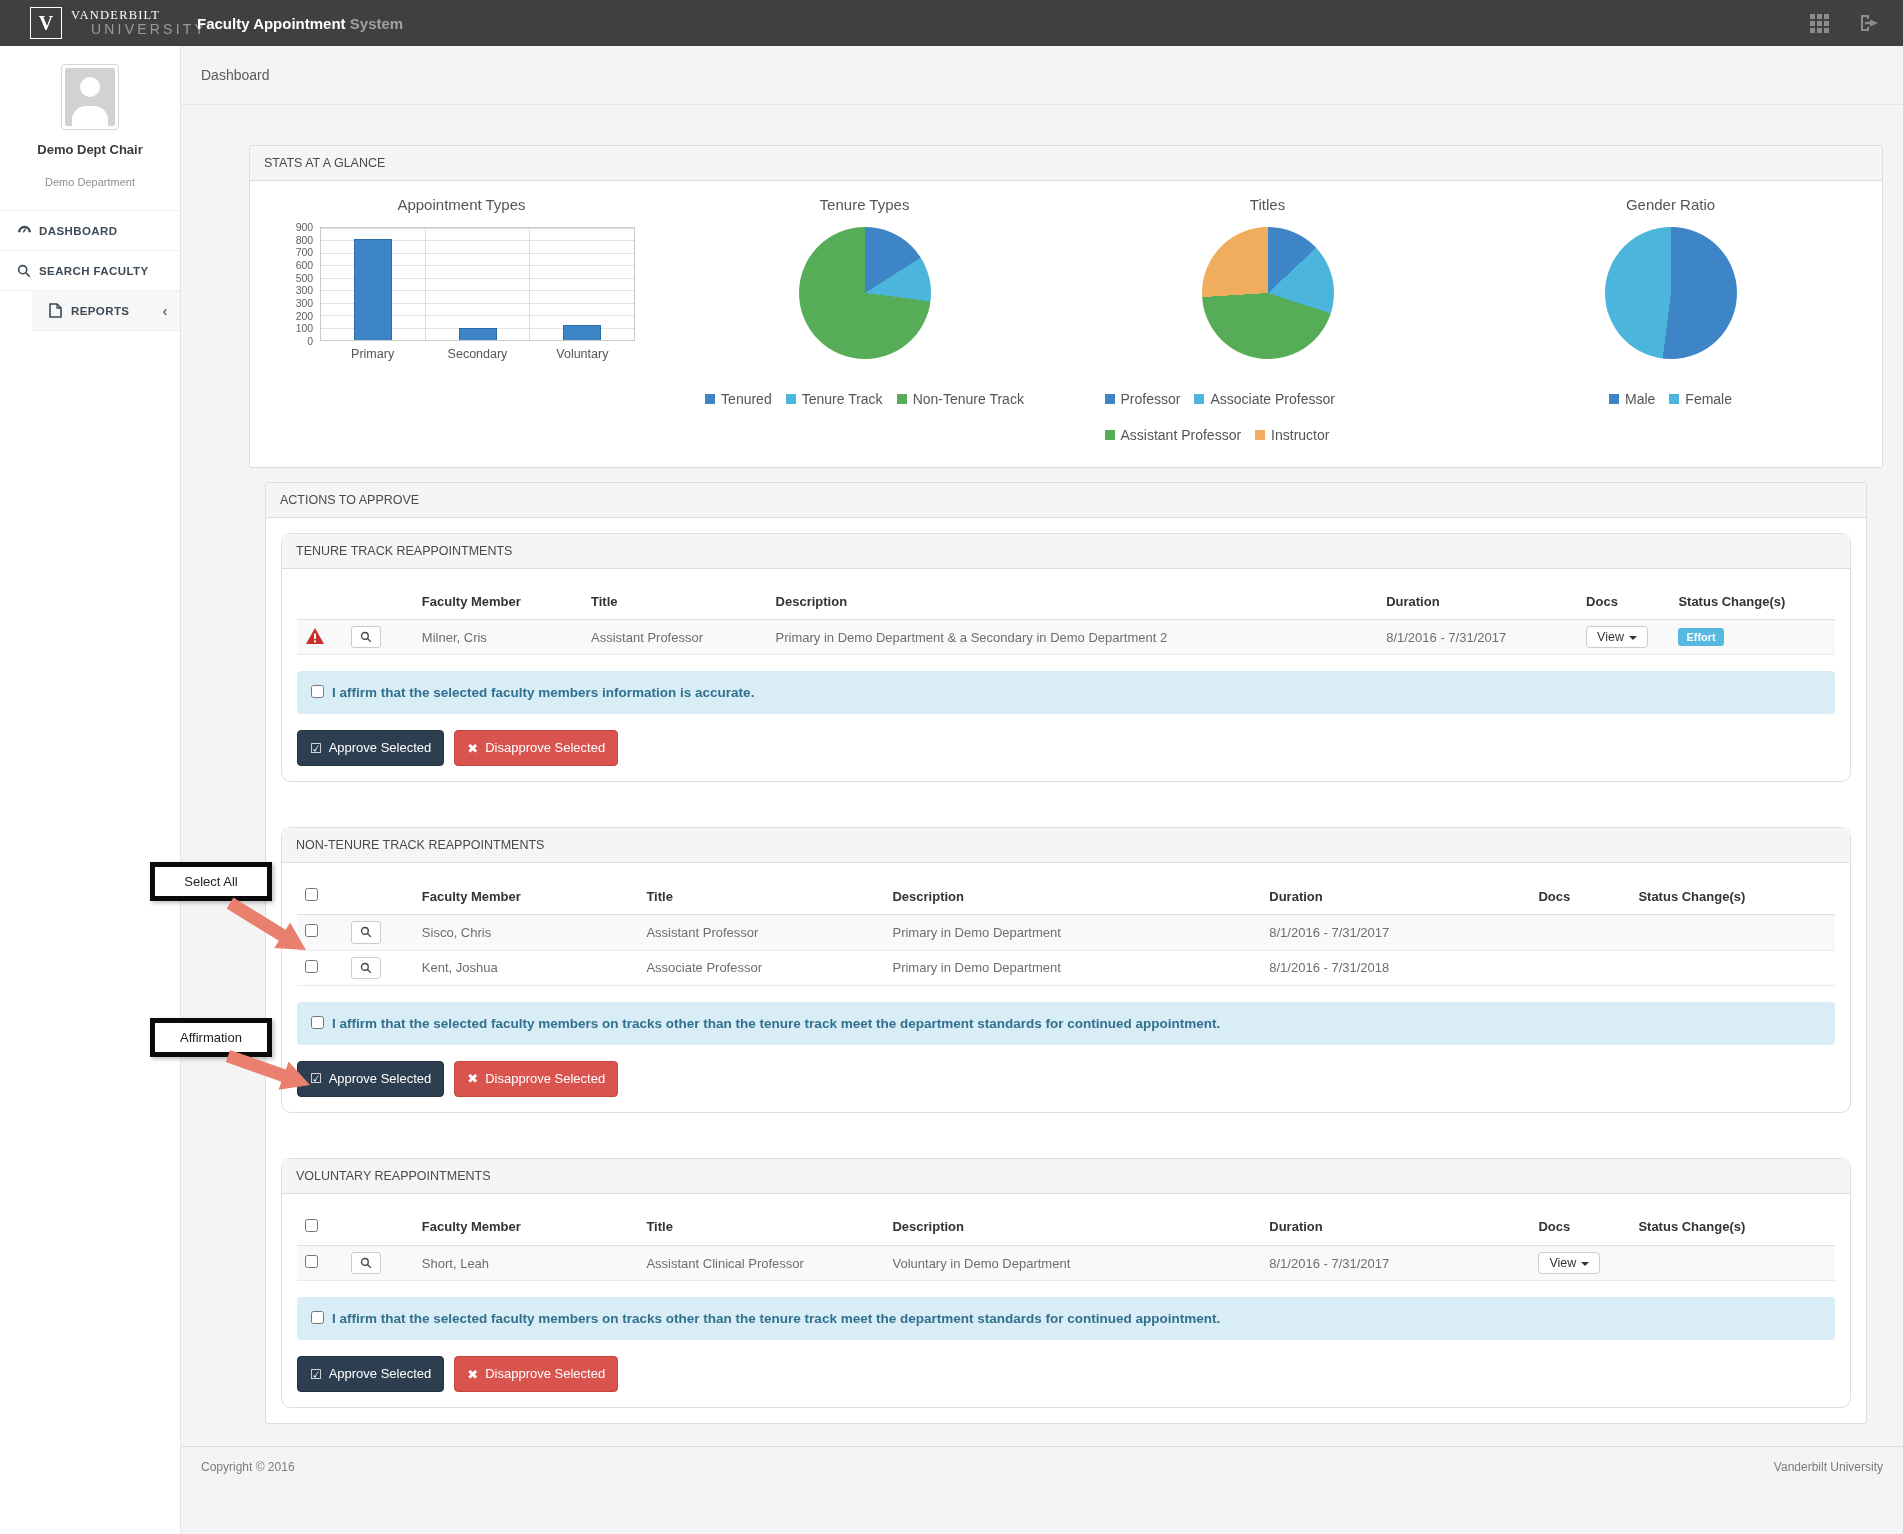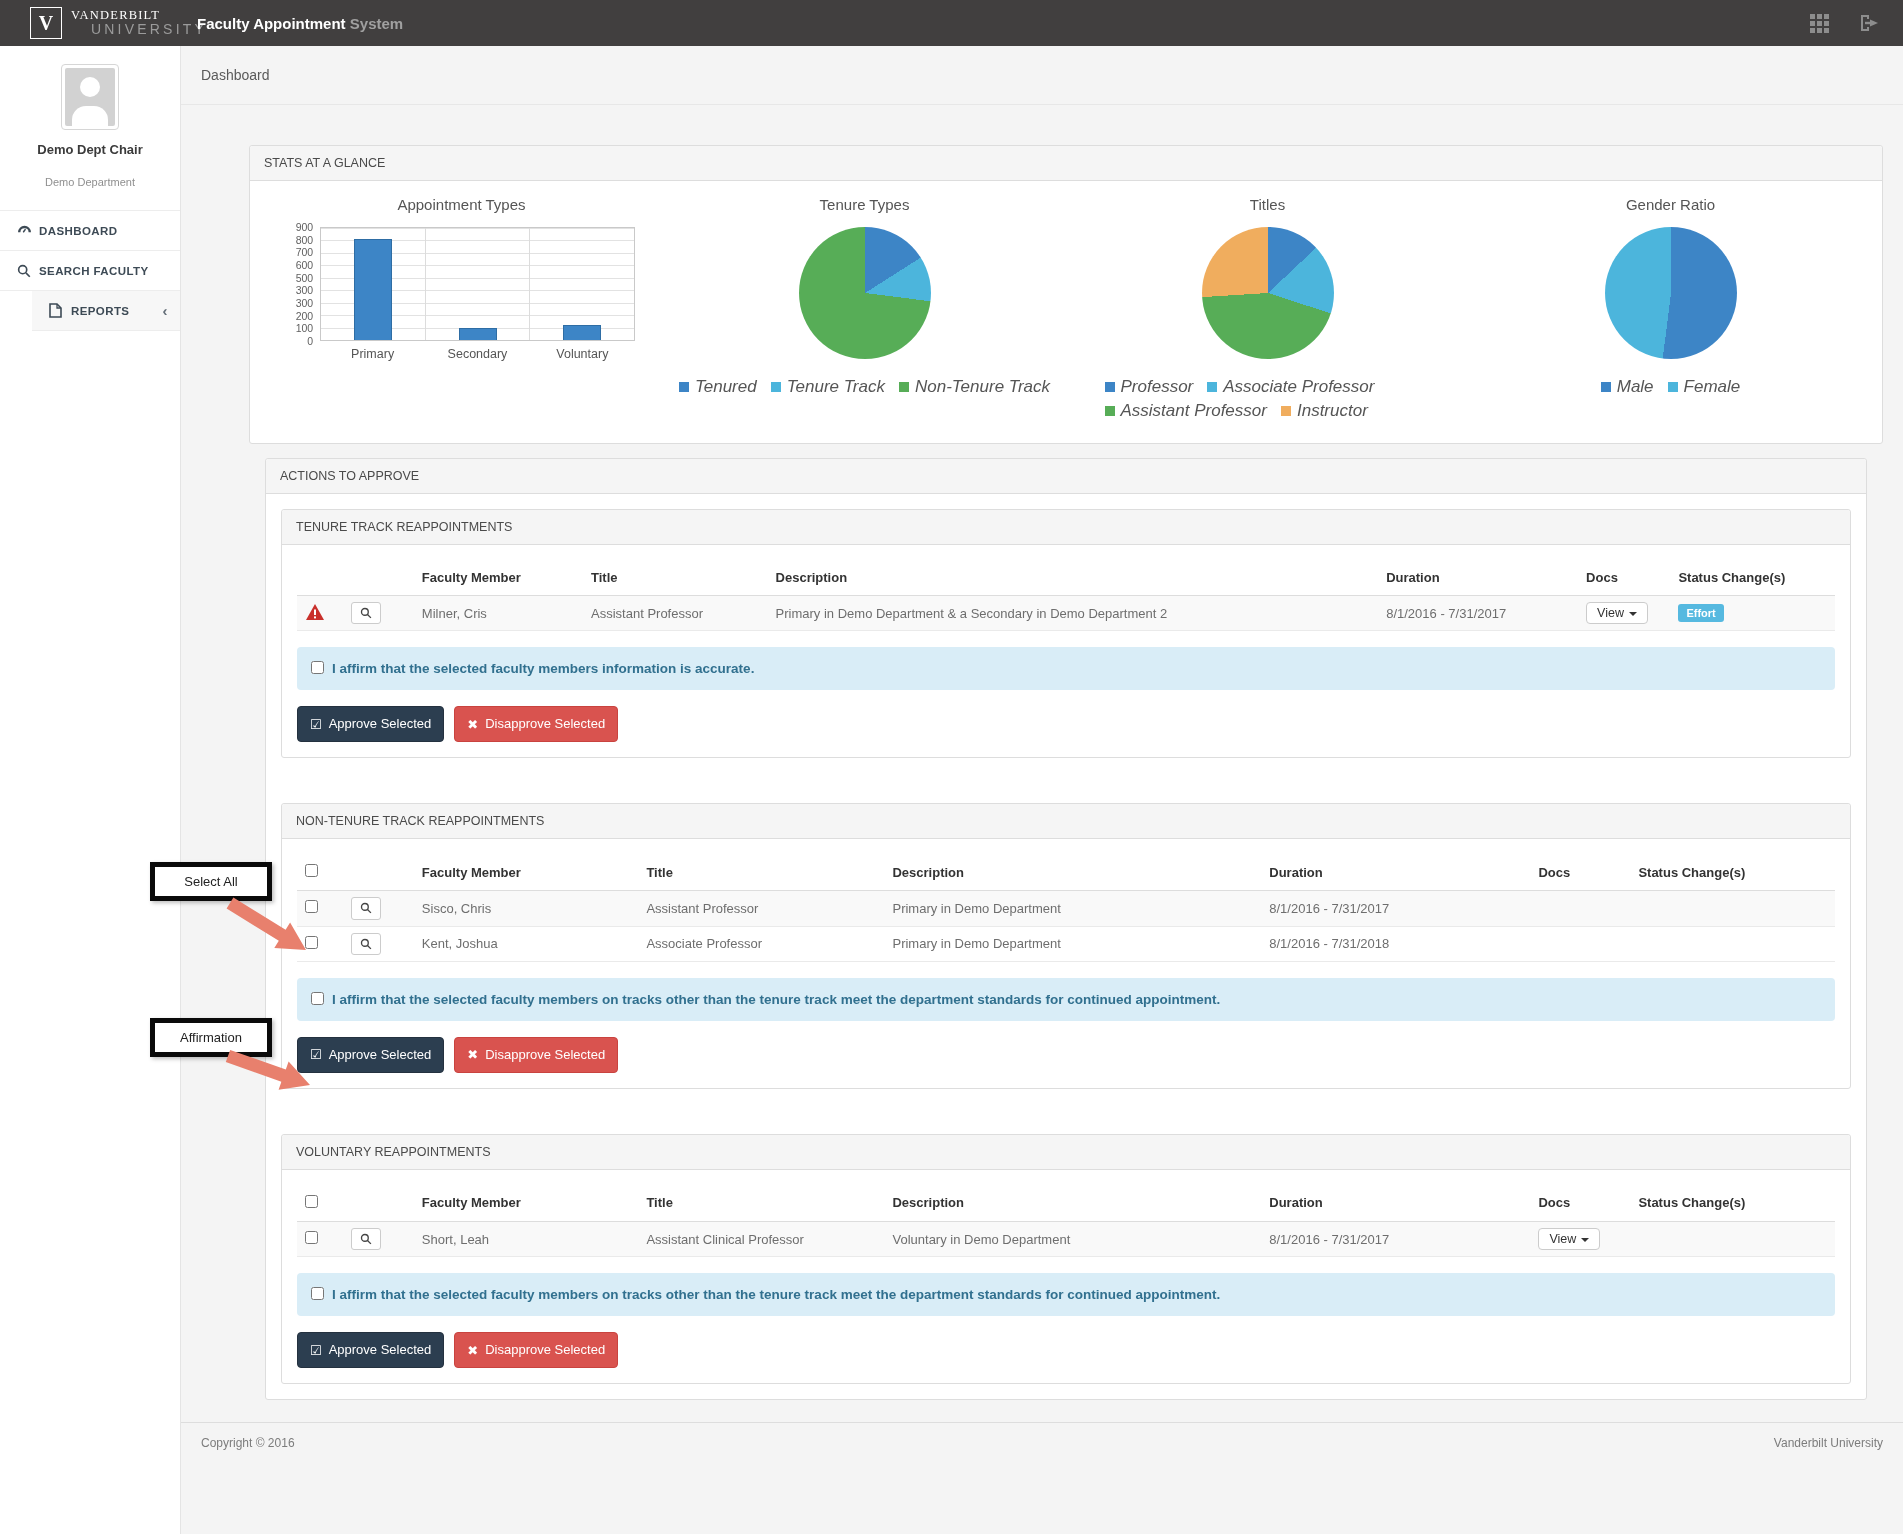--- a/index.html
+++ b/index.html
@@ -53,34 +53,34 @@
   .bar-plot { flex:1; position:relative; border:1px solid #c9c9c9; background:#fff; display:flex; }
   .gridline { position:absolute; left:0; right:0; height:1px; background:#e2e2e2; }
   .cat-cell { flex:1; position:relative; }
   .cat-cell.sep { border-left:1px solid #dcdcdc; }
   .bar { position:absolute; bottom:0; left:50%; transform:translateX(-50%); width:38px; border:1px solid #2e6da4; border-bottom:none; }
   .cat-labels { display:flex; margin-left:32px; padding-top:6px; }
   .cat-label { flex:1; text-align:center; font-size:12.5px; color:#555; }
 
   .pie { width:132px; height:132px; border-radius:50%; margin:6px auto 0; }
   .legend { display:flex; justify-content:center; flex-wrap:wrap; margin-top:16px; padding:0 6px; }
-  .legend-item { display:inline-flex; align-items:center; margin:4px 7px 4px 7px; font-size:17px; color:#555; line-height:16px;font-style:italic; }
+  .legend-item { display:inline-flex; align-items:center; margin:16px 7px 4px 7px; font-size:14px; color:#555; line-height:16px; }
   .legend-item .swatch { width:10px; height:10px; display:inline-block; margin-right:6px; flex:none; }
   .chart-cell:nth-child(3) .legend { max-width:352px; justify-content:flex-start; margin:16px auto 0; }
 
   
   .tabs { margin:36px 36px 0 84px; display:flex; border-bottom:1px solid #ddd; }
   .tab { padding:10px 16px; font-size:13.5px; color:#555; cursor:pointer; border:1px solid transparent; border-bottom:none; margin-bottom:-1px; display:flex; align-items:center; }
   .tab.active { background:#fff; border-color:#ddd; border-radius:3px 3px 0 0; border-bottom:1px solid #fff; }
   .badge { background:#555; color:#fff; border-radius:50%; min-width:19px; height:19px; display:inline-flex; align-items:center; justify-content:center; font-size:11px; font-weight:bold; margin-left:8px; padding:0 4px; }
 
   
   .actions-panel { margin:14px 36px 0 84px; }
   .actions-body { padding:15px; }
-  .sub-panel { border:1px solid #ddd; border-radius:3px; background:#fff; margin-bottom:45px; }
+  .sub-panel { border:1px solid #ddd; border-radius:10px; background:#fff; margin-bottom:45px; }
   .sub-panel:last-child { margin-bottom:0; }
   .sub-body { padding:15px; }
 
   table.appt { width:100%; border-collapse:collapse; table-layout:fixed; }
   table.appt th { text-align:left; font-size:13px; font-weight:bold; color:#333; padding:10px 8px; border-bottom:1px solid #ddd; }
   table.appt td { font-size:13px; color:#6e6e6e; padding:6px 8px; border-bottom:1px solid #eaeaea; vertical-align:middle; }
   tr.stripe td { background:#f9f9f9; }
   .mag-btn { background:#fff; border:1px solid #ccc; border-radius:3px; padding:4px 8px 2px; cursor:pointer; line-height:1; }
   .chk { width:13px; height:13px; cursor:pointer; }
   .view-btn { background:#fff; border:1px solid #ccc; border-radius:4px; padding:3px 10px; font-size:12.5px; color:#333; cursor:pointer; white-space:nowrap; }

